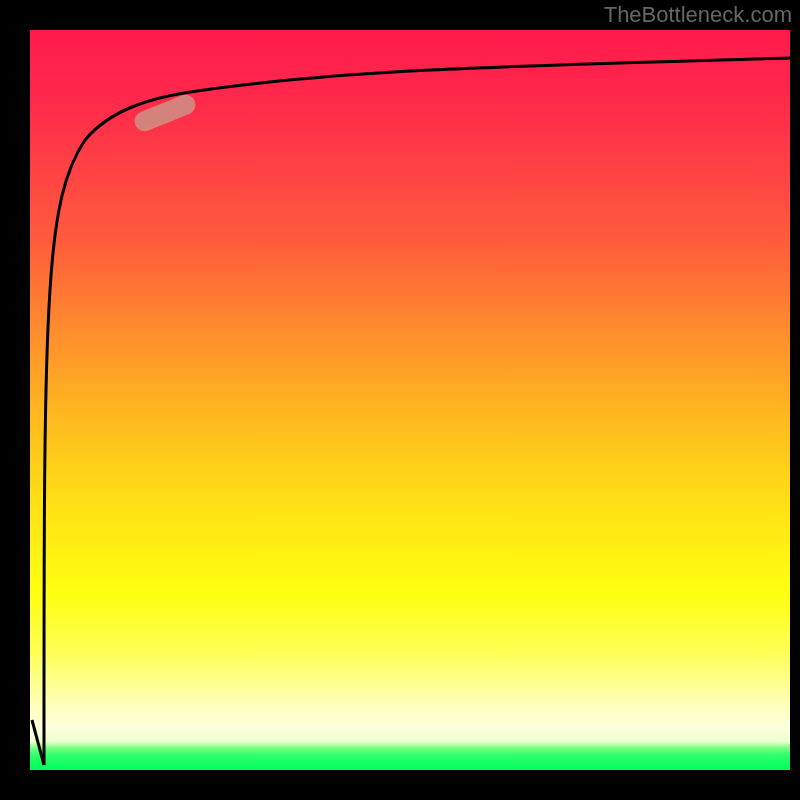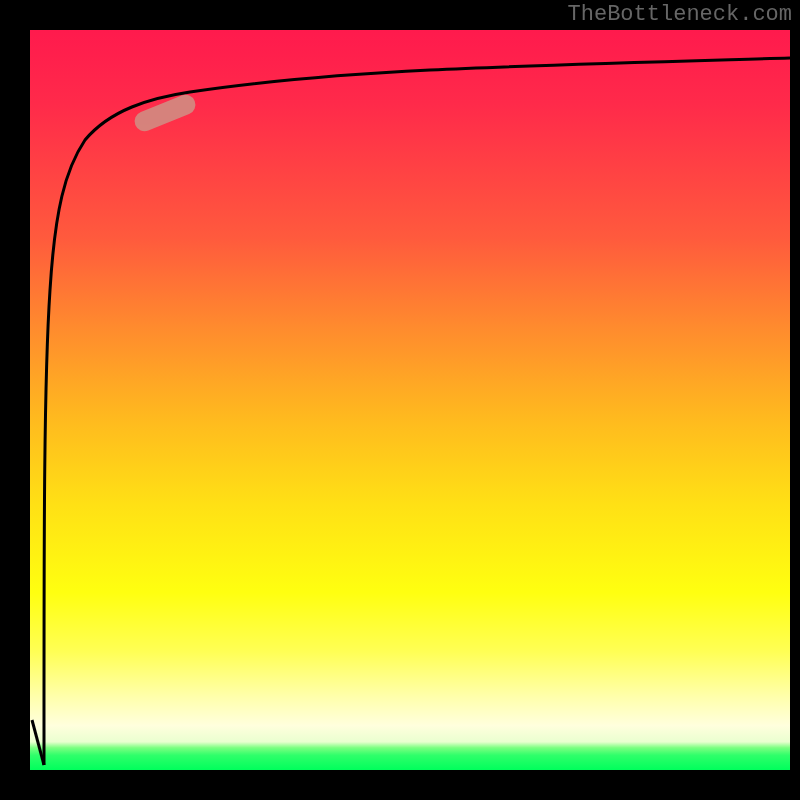--- a/index.html
+++ b/index.html
@@ -7,21 +7,21 @@
     width: 800px;
     height: 800px;
     background: #000;
     position: relative;
     overflow: hidden;
   }
   .watermark {
     position: absolute;
     top: 2px;
     right: 8px;
-    font-family: Liberation Mono, monospace;
+    font-family: Liberation Sans, sans-serif;
     font-size: 22px;
     font-weight: 500;
     color: #666;
     z-index: 10;
   }
   .plot-area {
     position: absolute;
     left: 30px;
     top: 30px;
     width: 760px;

